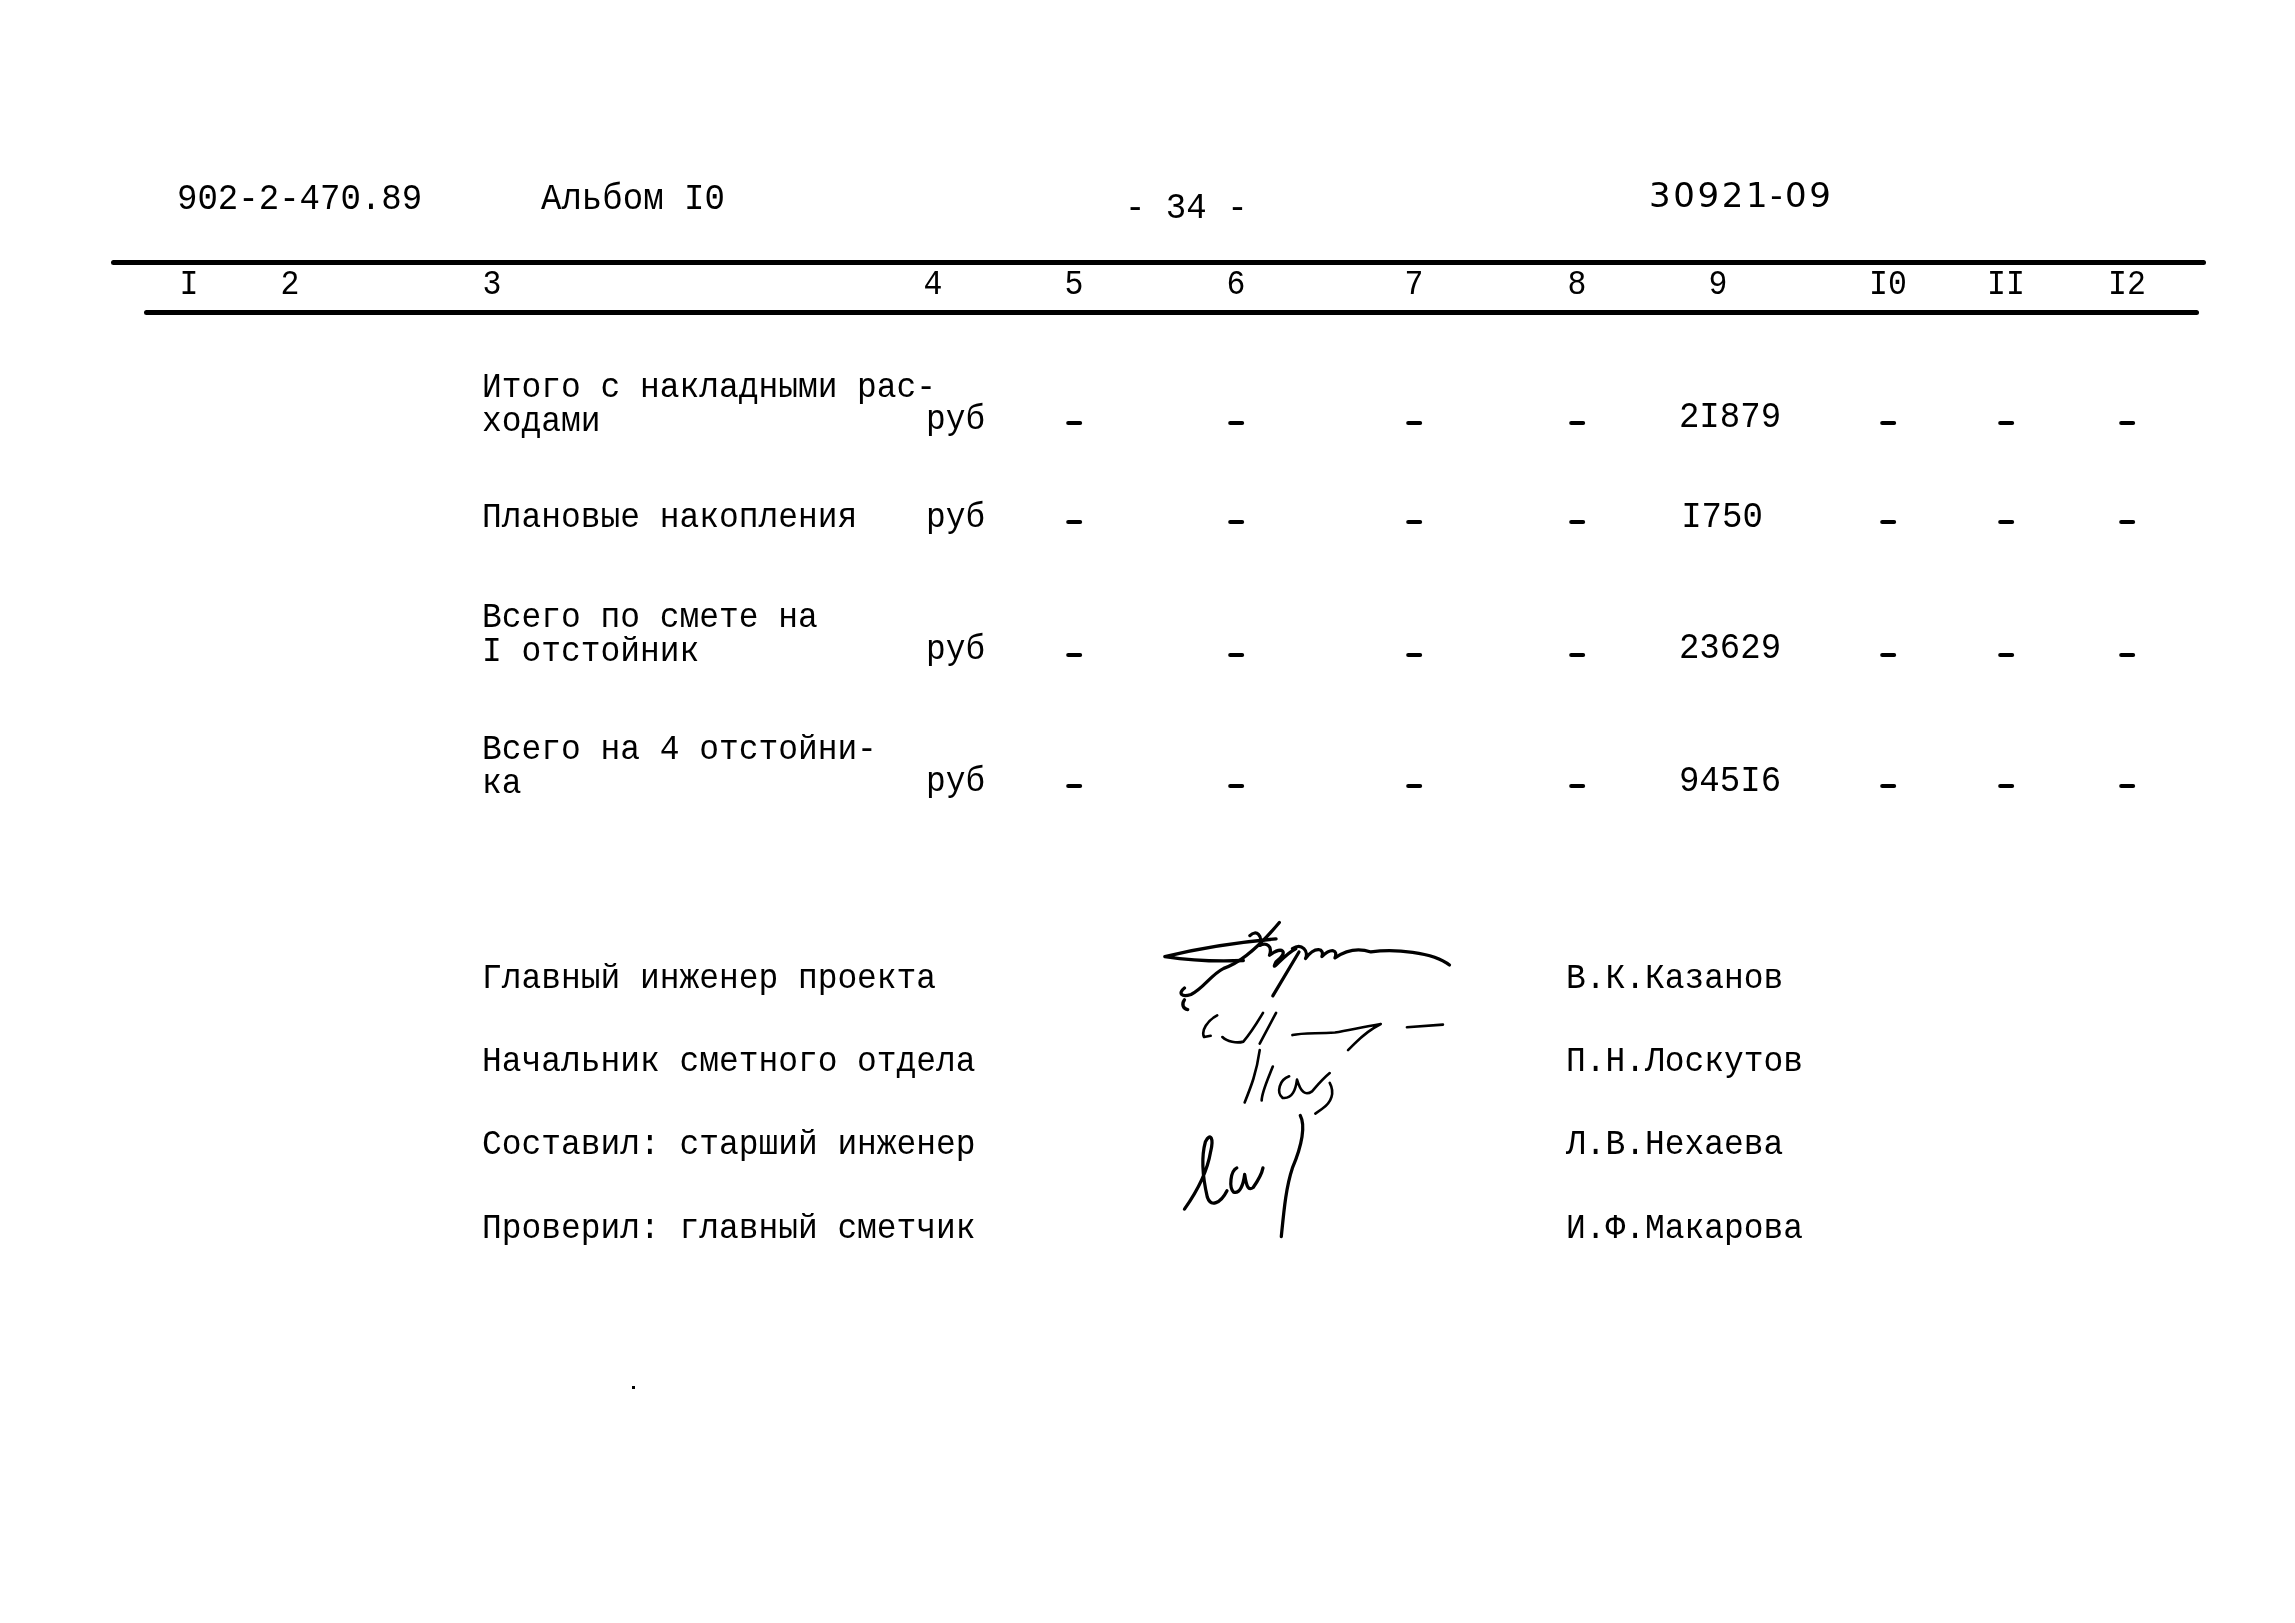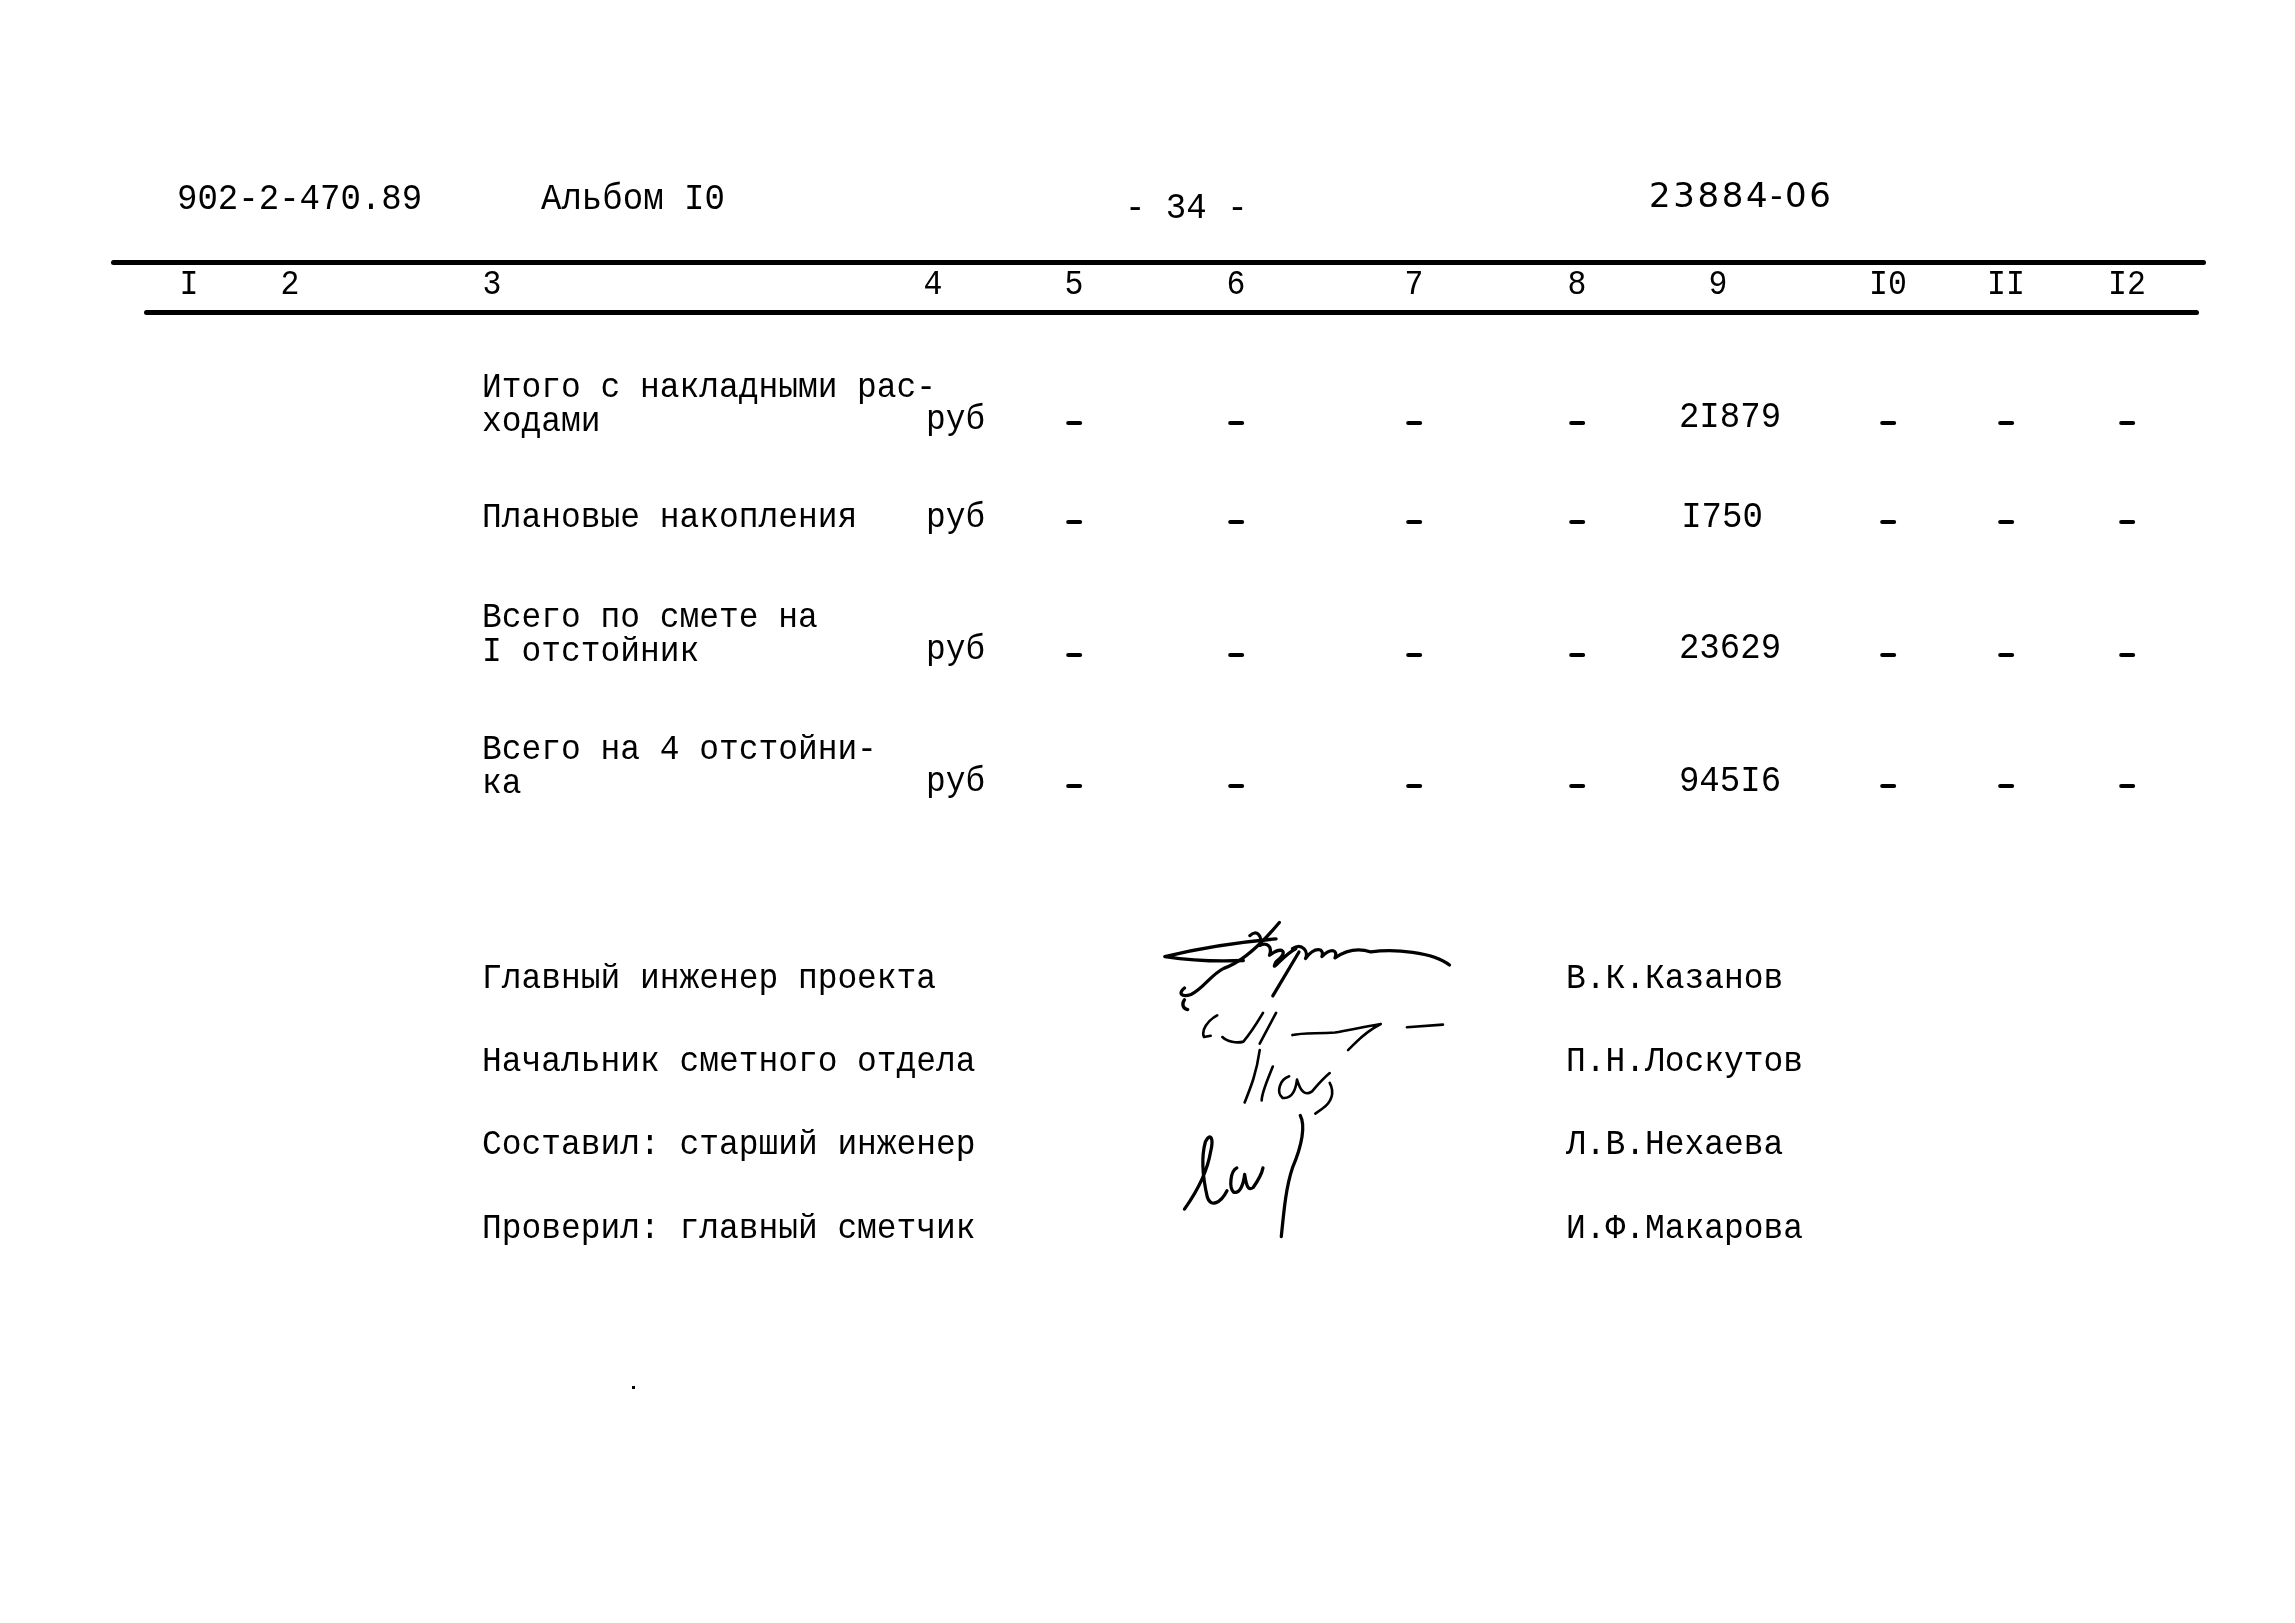--- a/index.html
+++ b/index.html
@@ -43,21 +43,21 @@
     .sig-name { position: absolute; left: 1566px; font-size: 35px; line-height: 1; transform: scaleX(0.94); transform-origin: left top; white-space: pre; }
     .sig-svg { position: absolute; left: 1145px; top: 916px; width: 393px; height: 458px; }
     .speck { position: absolute; left: 632px; top: 1386px; width: 2.6px; height: 2.6px; background: #000; }
   </style>
 </head>
 <body>
 
 <div class="abs hdr hdr-code">902-2-470.89</div>
 <div class="abs hdr hdr-album">Альбом I0</div>
 <div class="abs hdr hdr-page">- 34 -</div>
-<div class="abs hdr-stamp">23884-06</div>
+<div class="abs hdr-stamp">30921-09</div>
 
 <div class="rule rule-top"></div>
 <div>
   <span class="colnum" style="left:189px">I</span>
   <span class="colnum" style="left:290px">2</span>
   <span class="colnum" style="left:492px">3</span>
   <span class="colnum" style="left:933px">4</span>
   <span class="colnum" style="left:1074px">5</span>
   <span class="colnum" style="left:1236px">6</span>
   <span class="colnum" style="left:1414px">7</span>

